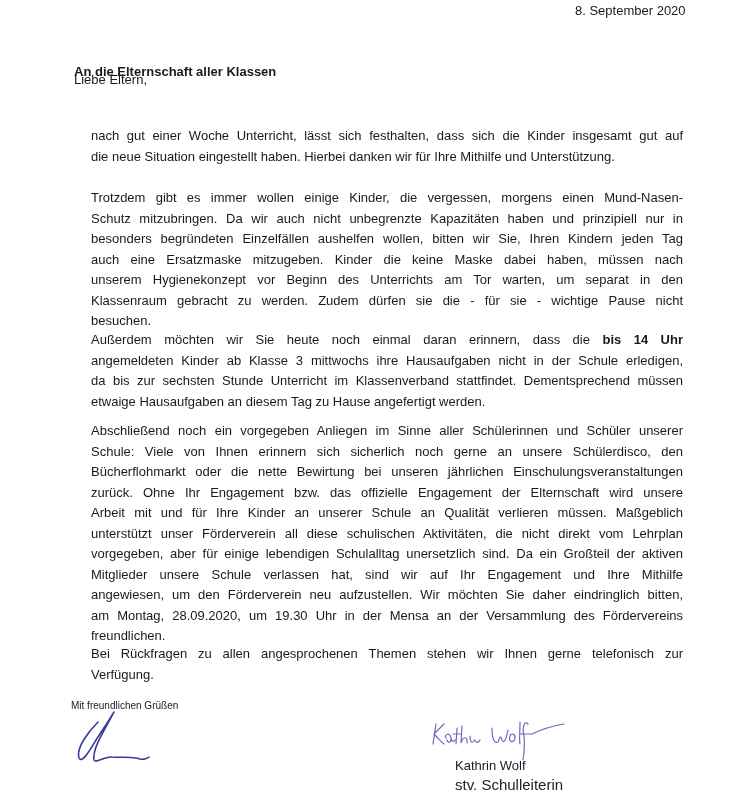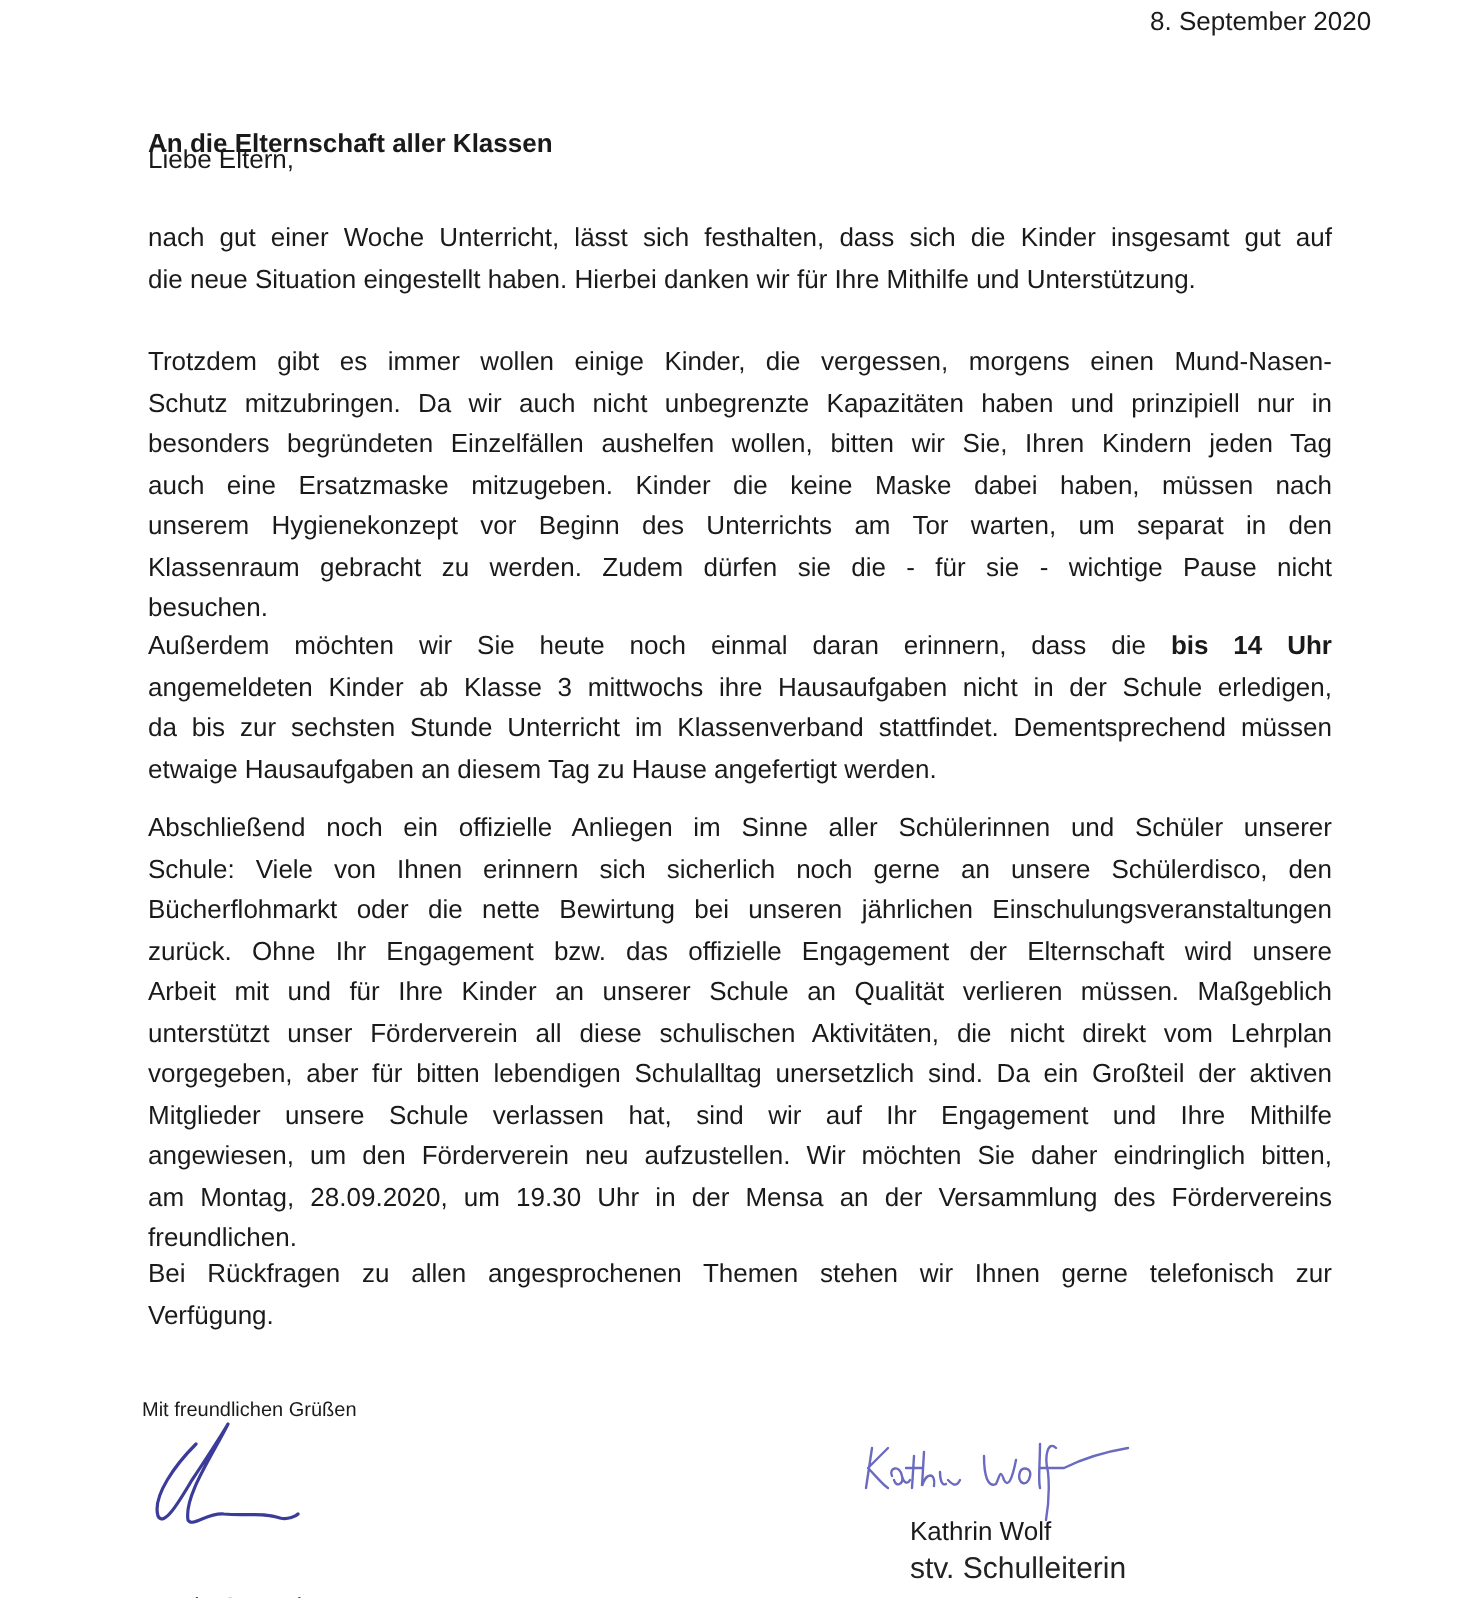--- a/index.html
+++ b/index.html
@@ -41,21 +41,21 @@
       left: 74px;
       font-size: 13px;
     }
     .para {
       position: absolute;
       left: 74px;
       width: 592px;
       font-size: 13px;
       line-height: 20.5px;
       text-align: justify;
-      margin: 0;
+      margin: 17px;
     }
     .para .line {
       display: block;
       text-align: justify;
       text-align-last: justify;
       white-space: nowrap;
     }
     .para .line.last {
       text-align-last: left;
     }
@@ -119,27 +119,27 @@
   </div>
 
   <div class="para" id="p3">
     <span class="line"><span>Außerdem möchten wir Sie heute noch einmal daran erinnern, dass die</span> <b>bis 14 Uhr</b></span>
     <span class="line">angemeldeten Kinder ab Klasse 3 mittwochs ihre Hausaufgaben nicht in der Schule erledigen,</span>
     <span class="line">da bis zur sechsten Stunde Unterricht im Klassenverband stattfindet. Dementsprechend müssen</span>
     <span class="line last">etwaige Hausaufgaben an diesem Tag zu Hause angefertigt werden.</span>
   </div>
 
   <div class="para" id="p4">
-    <span class="line">Abschließend noch ein offizielle Anliegen im Sinne aller Schülerinnen und Schüler unserer</span>
+    <span class="line">Abschließend noch ein vorgegeben Anliegen im Sinne aller Schülerinnen und Schüler unserer</span>
     <span class="line">Schule: Viele von Ihnen erinnern sich sicherlich noch gerne an unsere Schülerdisco, den</span>
     <span class="line">Bücherflohmarkt oder die nette Bewirtung bei unseren jährlichen Einschulungsveranstaltungen</span>
     <span class="line">zurück. Ohne Ihr Engagement bzw. das offizielle Engagement der Elternschaft wird unsere</span>
     <span class="line">Arbeit mit und für Ihre Kinder an unserer Schule an Qualität verlieren müssen. Maßgeblich</span>
     <span class="line">unterstützt unser Förderverein all diese schulischen Aktivitäten, die nicht direkt vom Lehrplan</span>
-    <span class="line">vorgegeben, aber für bitten lebendigen Schulalltag unersetzlich sind. Da ein Großteil der aktiven</span>
+    <span class="line">vorgegeben, aber für einige lebendigen Schulalltag unersetzlich sind. Da ein Großteil der aktiven</span>
     <span class="line">Mitglieder unsere Schule verlassen hat, sind wir auf Ihr Engagement und Ihre Mithilfe</span>
     <span class="line">angewiesen, um den Förderverein neu aufzustellen. Wir möchten Sie daher eindringlich bitten,</span>
     <span class="line">am Montag, 28.09.2020, um 19.30 Uhr in der Mensa an der Versammlung des Fördervereins</span>
     <span class="line last">freundlichen.</span>
   </div>
 
   <div class="para" id="p5">
     <span class="line">Bei Rückfragen zu allen angesprochenen Themen stehen wir Ihnen gerne telefonisch zur</span>
     <span class="line last">Verfügung.</span>
   </div>

